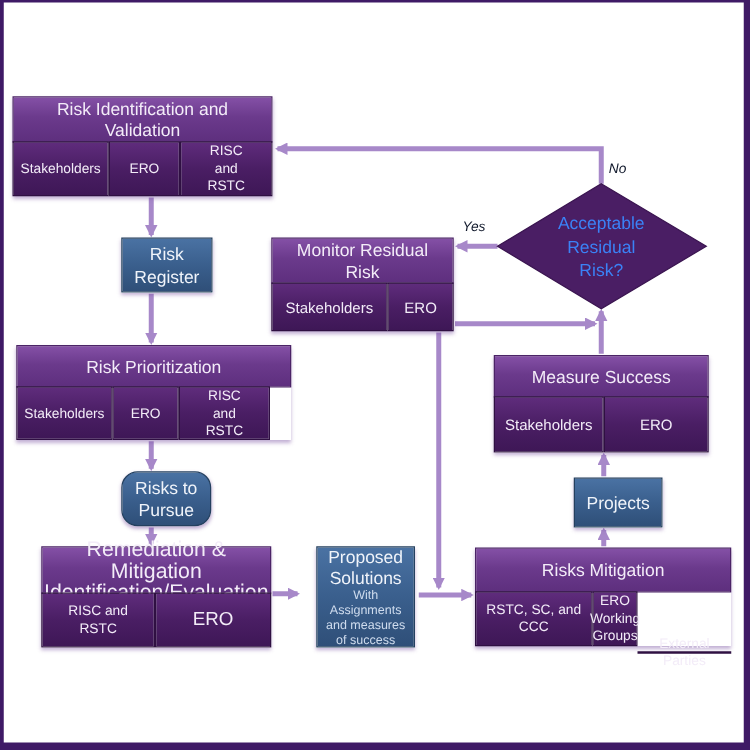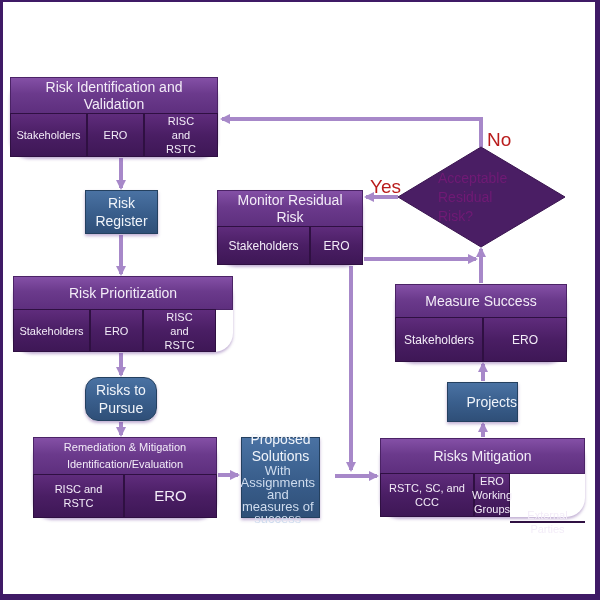--- a/index.html
+++ b/index.html
@@ -2,37 +2,37 @@
 <html><head>
 <meta charset="utf-8">
 <style>
   html, body { margin: 0; padding: 0; }
   body { width: 600px; height: 600px; position: relative; background: #ffffff; overflow: hidden;
          font-family: "Liberation Sans", "DejaVu Sans", sans-serif; }
   .frame { position: absolute; left: 0; top: 0; width: 600px; height: 600px; box-sizing: border-box;
            border-left: 3px solid #3f1a66; border-top: 2px solid #3f1a66;
            border-right: 5px solid #3f1a66; border-bottom: 6px solid #3f1a66; pointer-events: none; }
   svg.arrows { position: absolute; left: 0; top: 0; }
-  .box { position: absolute; box-sizing: border-box; box-shadow: 0 2px 3px rgba(120,80,160,0.45); border-radius: 19px; }
+  .box { position: absolute; box-sizing: border-box; box-shadow: 0 2px 3px rgba(120,80,160,0.45); }
   .hdr { position: absolute; left: 0; right: 0; top: 0; color: #f3ecf8; display: flex; align-items: center;
          justify-content: center; text-align: center; font-size: 14px; line-height: 17px;
          background: linear-gradient(180deg, #8450a6 0%, #6b3a8c 45%, #5e2f7e 100%);
          border: 1px solid #4b2366; box-sizing: border-box; }
   .cells { position: absolute; left: 0; right: 0; bottom: 0; display: flex; }
   .cell { box-sizing: border-box; color: #f3ecf8; display: flex; align-items: center; justify-content: center;
           text-align: center; font-size: 11px; line-height: 14px; padding: 0 10px;
           background: linear-gradient(180deg, #5f2c7c 0%, #4a1e64 50%, #3e1756 100%);
           border: 1px solid #2f1042; }
   .blue { position: absolute; box-sizing: border-box; color: #f0f4fa; display: flex; flex-direction: column;
-          align-items: flex-end; justify-content: center; text-align: center;
+          align-items: center; justify-content: center; text-align: center;
           background: linear-gradient(180deg, #4a72a3 0%, #3a5f8d 50%, #2f4f78 100%);
-          border: 1px solid #24405f; box-shadow: 0 2px 3px rgba(120,80,160,0.45); font-size: 14px; line-height: 18px; }
-  .blue .sub { font-size: 13px; line-height: 12px; color: #cfdcee; }
-  .diamond-text { position: absolute; color: #701a75; text-align: left; font-size: 14px; line-height: 19px; }
-  .label { position: absolute; color: #b91c1c; font-size: 19px; }
+          border: 1px solid #24405f; box-shadow: 0 2px 3px rgba(120,80,160,0.45); font-size: 14px; line-height: 18px; margin-left: 12px; }
+  .blue .sub { font-size: 10px; line-height: 12px; color: #cfdcee; }
+  .diamond-text { position: absolute; color: #3b82f6; text-align: center; font-size: 14px; line-height: 19px; }
+  .label { position: absolute; color: #0f172a; font-size: 11px; font-style: italic; }
 </style>
 </head>
 <body>
 
 <svg class="arrows" width="600" height="600" viewBox="0 0 600 600">
   <defs>
     <marker id="ah" markerWidth="10" markerHeight="10" refX="8" refY="5" orient="auto" markerUnits="userSpaceOnUse">
       <path d="M0,0 L10,5 L0,10 z" fill="#a788c9"></path>
     </marker>
   </defs>
@@ -88,21 +88,21 @@
     <div class="cell" style="width:53px;">ERO</div>
     <div class="cell" style="width:73px;padding:0 14px;">RISC and RSTC</div>
   </div>
 </div>
 
 <div class="blue" style="left:85px;top:377px;width:72px;height:44px;padding:0 8px;border-radius:13px;">
   <span>Risks to Pursue</span>
 </div>
 
 <div class="box" style="left:33px;top:437px;width:184px;height:81px;">
-  <div class="hdr" style="height:38px;font-size:11px;line-height:17px;">Remediation &amp; Mitigation Identification/Evaluation</div>
+  <div class="hdr" style="height:38px;font-size:17px;line-height:17px;">Remediation &amp; Mitigation Identification/Evaluation</div>
   <div class="cells" style="height:44px;">
     <div class="cell" style="width:91px;">RISC and RSTC</div>
     <div class="cell" style="width:93px;font-size:15px;">ERO</div>
   </div>
 </div>
 
 <div class="blue" style="left:241px;top:437px;width:79px;height:81px;padding:0 4px;">
   <span style="font-size:14px;line-height:17px;">Proposed Solutions</span>
   <span class="sub">With Assignments and measures of success</span>
 </div>

